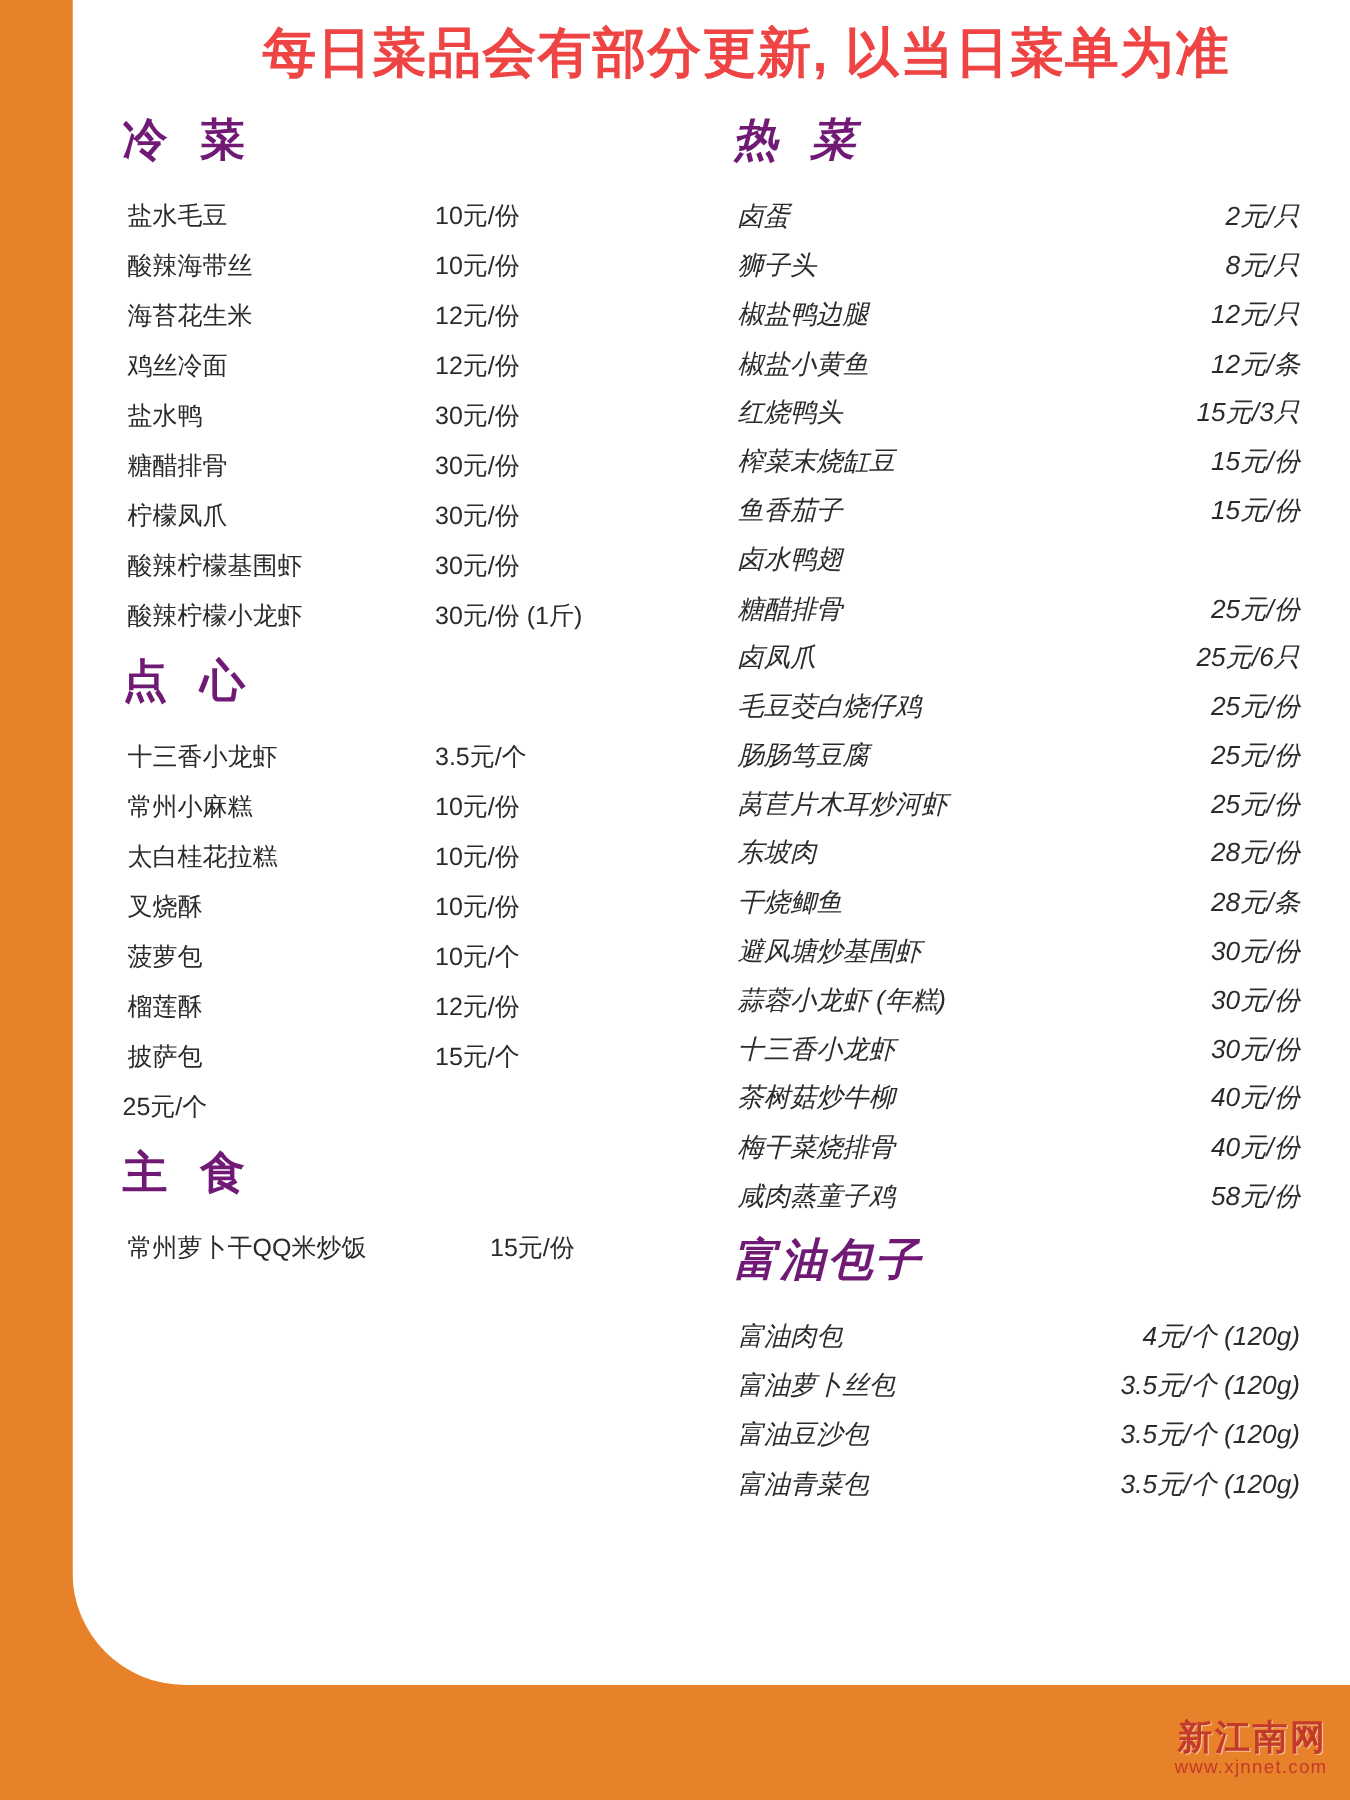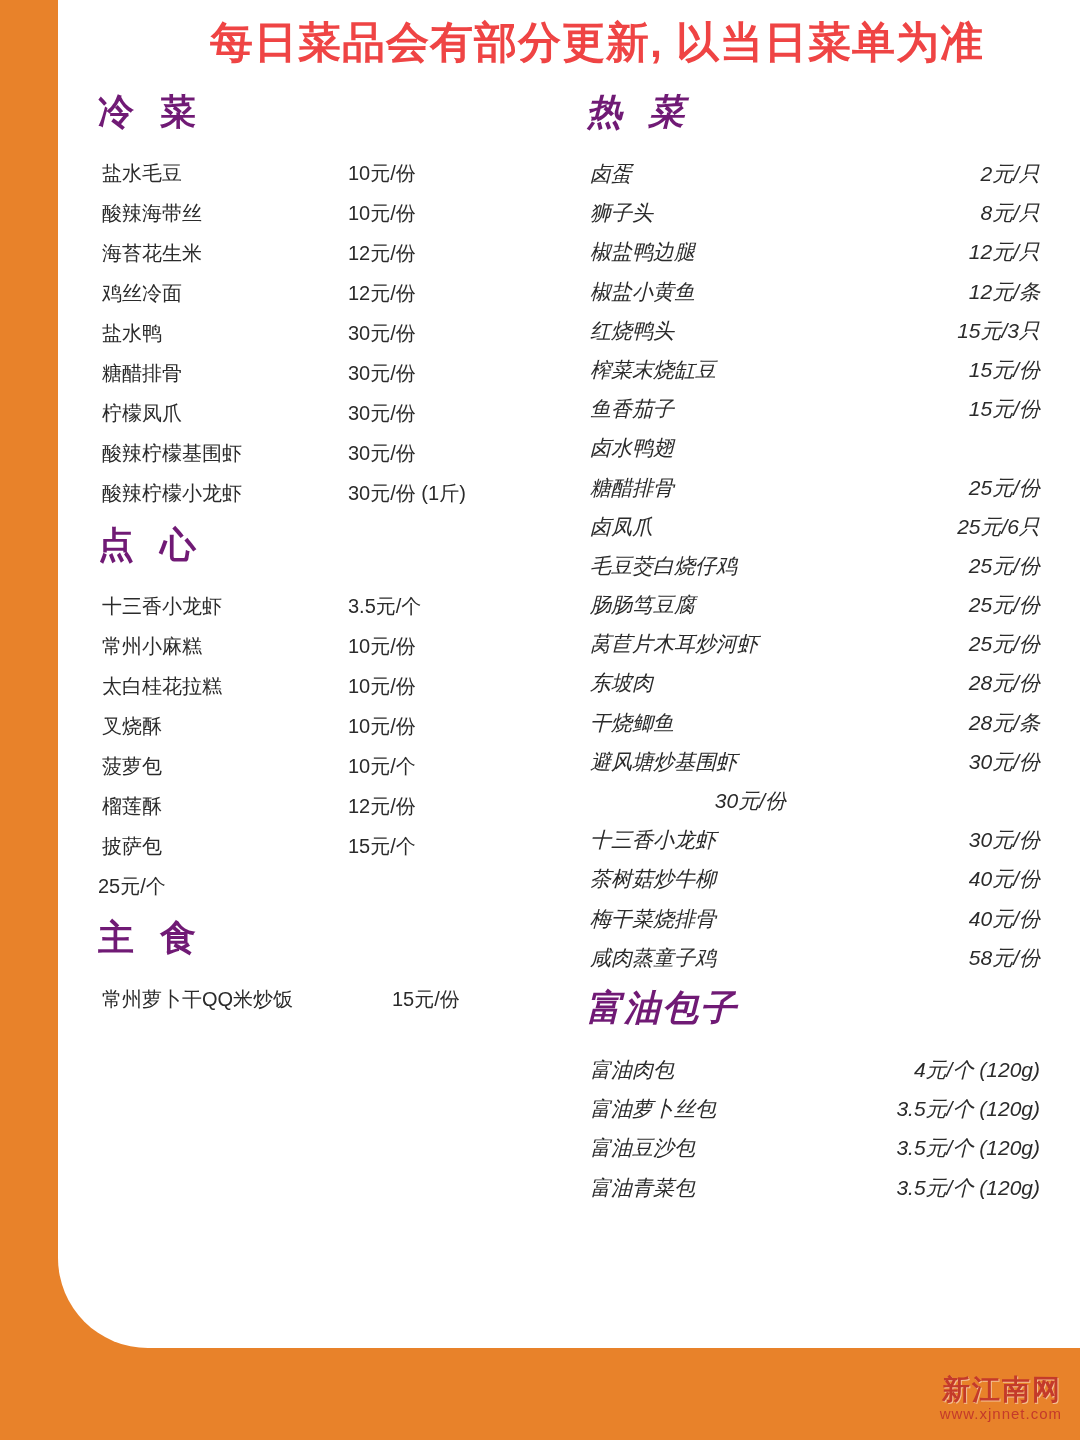--- a/index.html
+++ b/index.html
@@ -302,20 +302,21 @@
             </div>
             <div class="item-row">
               <span class="item-name">干烧鲫鱼</span>
               <span class="item-price">28元/条</span>
             </div>
             <div class="item-row">
               <span class="item-name">避风塘炒基围虾</span>
               <span class="item-price">30元/份</span>
             </div>
             <div class="item-row">
+              <span class="item-name">蒜蓉小龙虾 (年糕)</span>
               <span class="item-price">30元/份</span>
             </div>
             <div class="item-row">
               <span class="item-name">十三香小龙虾</span>
               <span class="item-price">30元/份</span>
             </div>
             <div class="item-row">
               <span class="item-name">茶树菇炒牛柳</span>
               <span class="item-price">40元/份</span>
             </div>

